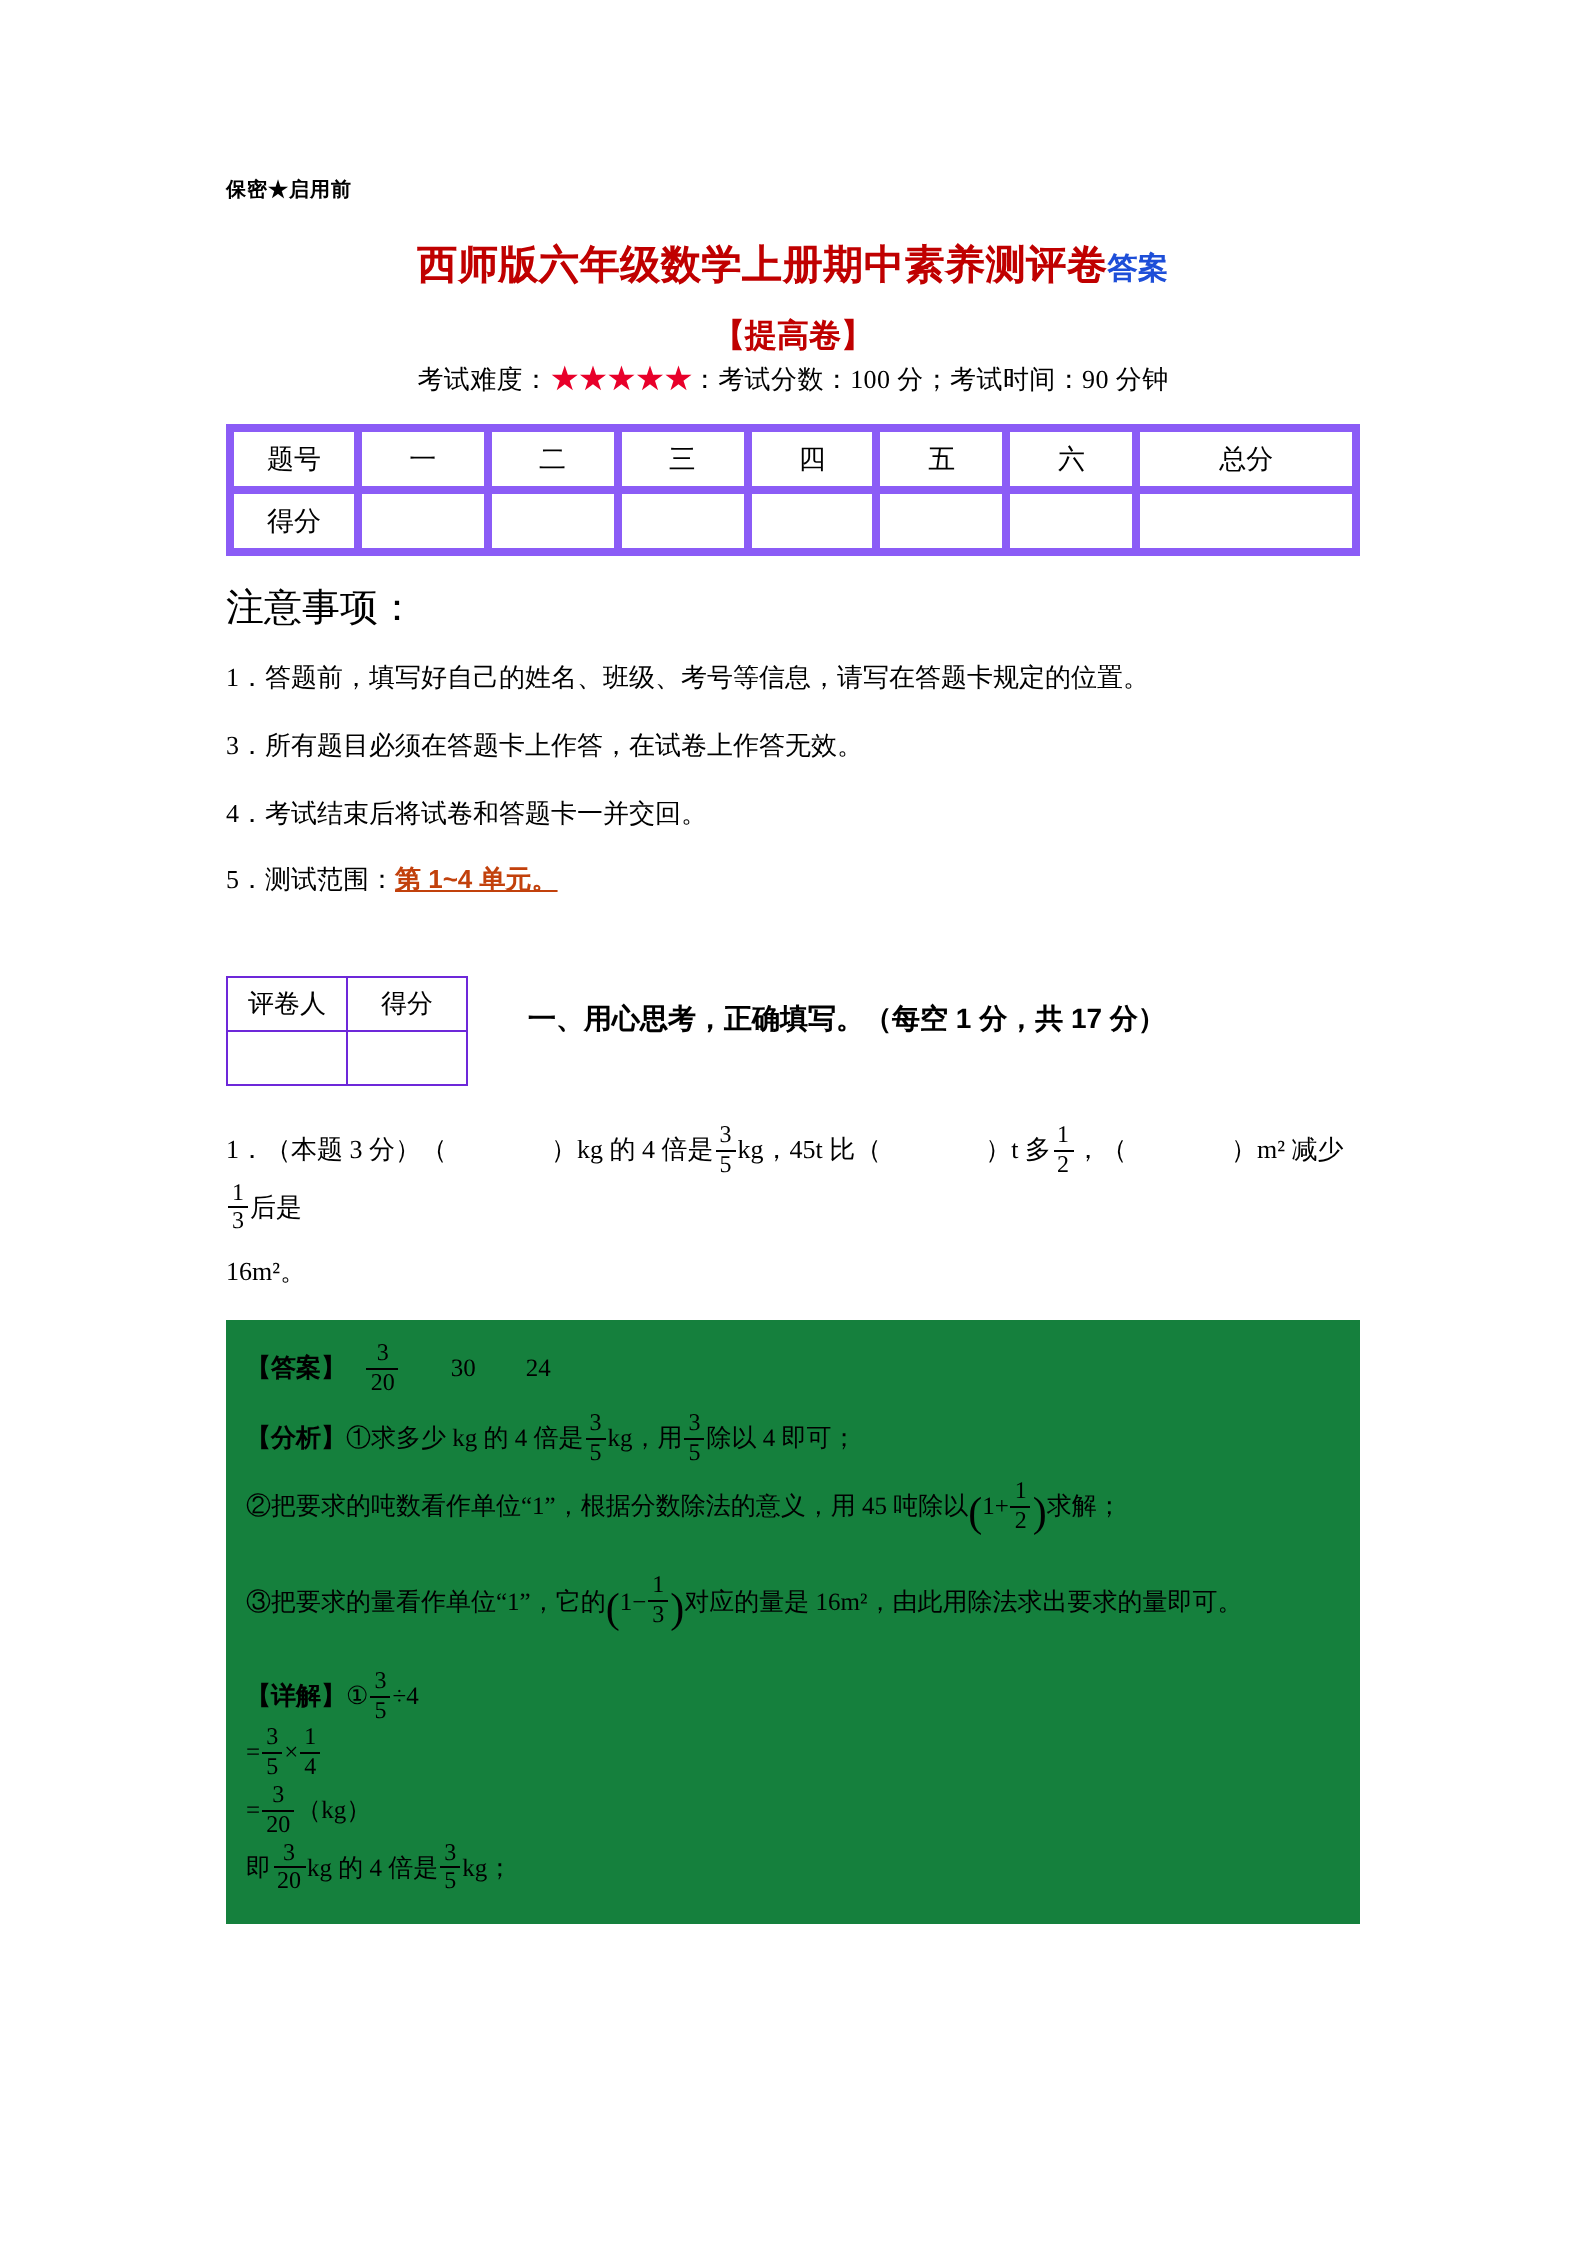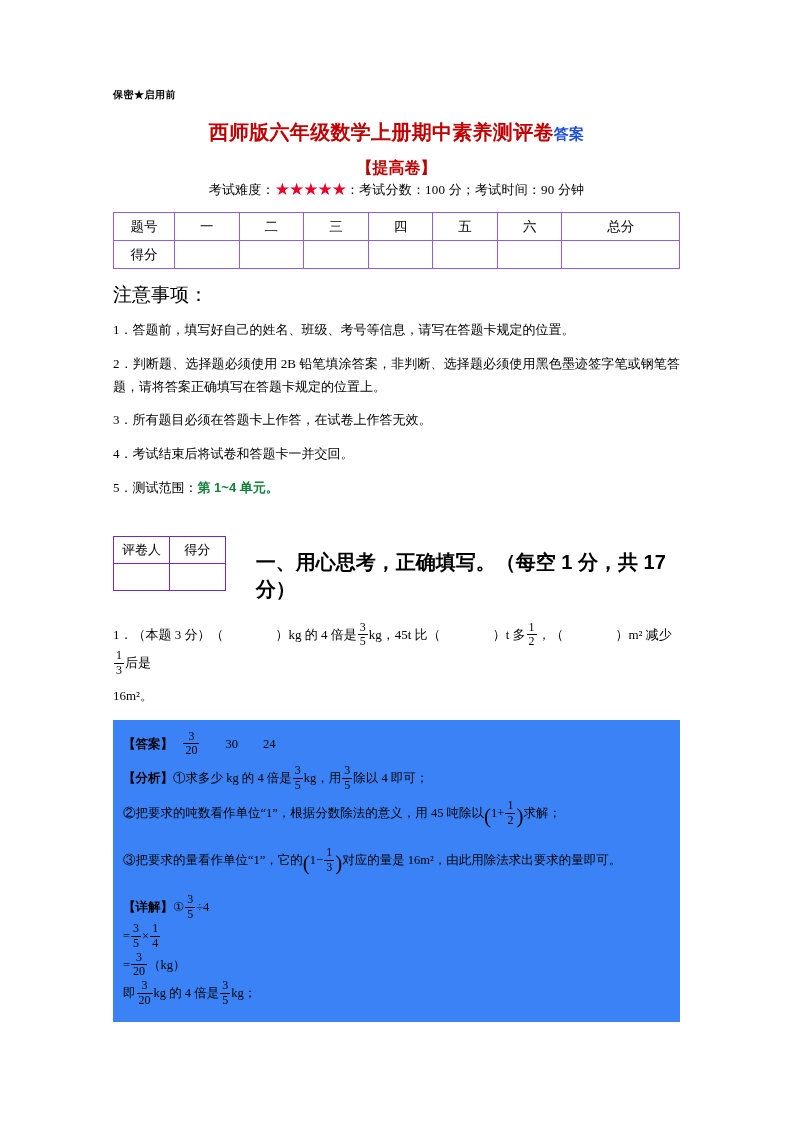--- a/index.html
+++ b/index.html
@@ -62,43 +62,44 @@
     font-size: 17px;
     letter-spacing: -1px;
     vertical-align: -1px;
   }
   table.score-table {
     margin: 12px auto 0 auto;
     border-collapse: collapse;
     width: 100%;
   }
   table.score-table td {
-    border: 1px solid #8b5cf6;
+    border: 4px solid #8b5cf6;
     height: 25px;
     text-align: center;
     font-size: 13.5px;
     font-family: "Liberation Sans", sans-serif;
   }
   table.score-table td.label {
     width: 58px;
   }
   .notice-title {
     margin-top: 13px;
     font-size: 19px;
   }
   .notice-item {
     margin-top: 11px;
     font-size: 13px;
     line-height: 1.75;
     text-align: justify;
   }
   .notice-item .red {
-    color: #15803d;
-    font-weight: bold;
-    font-family: "Liberation Sans", sans-serif;
+    color: #c2410c;
+    font-weight: bold;
+    font-family: "Liberation Sans", sans-serif;
+    text-decoration: underline;
   }
   .section-head {
     margin-top: 36px;
     display: flex;
     align-items: flex-start;
   }
   table.grader-table {
     border-collapse: collapse;
   }
   table.grader-table td {
@@ -107,35 +108,35 @@
     height: 24px;
     text-align: center;
     font-size: 13px;
     font-family: "Liberation Sans", sans-serif;
   }
   .section-title {
     margin-left: 30px;
     margin-top: 13px;
     font-family: "Liberation Sans", sans-serif;
     font-weight: bold;
-    font-size: 20px;
+    font-size: 14px;
   }
   .question {
     margin-top: 18px;
     font-size: 13px;
     line-height: 2.15;
   }
   .blank {
     display: inline-block;
     width: 52px;
     border-bottom: 0px solid #000;
   }
   .answer-block {
     margin-top: 10px;
-    background: #3b82f6;
+    background: #15803d;
     padding: 10px 10px 14px 10px;
     font-size: 12.5px;
     line-height: 2.25;
   }
   .answer-block .lbl {
     font-family: "Liberation Sans", sans-serif;
     font-weight: bold;
   }
   .ans-row {
     white-space: pre;
@@ -202,21 +203,20 @@
       <td></td>
       <td></td>
       <td></td>
       <td></td>
     </tr>
   </tbody>
     </table>
 
   <div class="notice-title">注意事项：</div>
   <div class="notice-item">1．答题前，填写好自己的姓名、班级、考号等信息，请写在答题卡规定的位置。</div>
-  <div class="notice-item">2．判断题、选择题必须使用 2B 铅笔填涂答案，非判断、选择题必须使用黑色墨迹签字笔或钢笔答题，请将答案正确填写在答题卡规定的位置上。</div>
   <div class="notice-item">3．所有题目必须在答题卡上作答，在试卷上作答无效。</div>
   <div class="notice-item">4．考试结束后将试卷和答题卡一并交回。</div>
   <div class="notice-item">
     <span>5．测试范围：</span><span class="red">第 1~4 单元。</span>
   </div>
 
   <div class="section-head">
     <table class="grader-table">
       <tbody>
           <tr>

